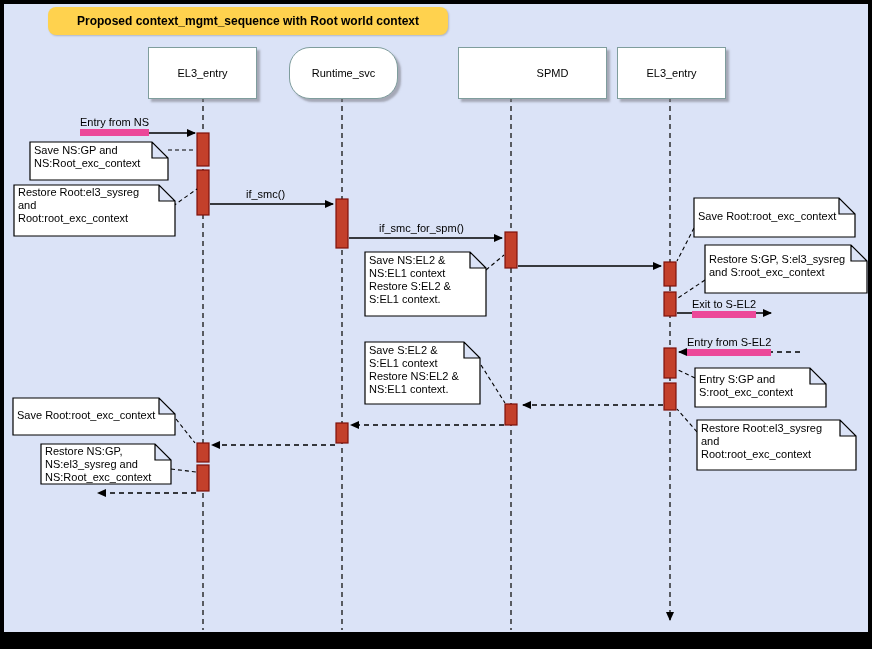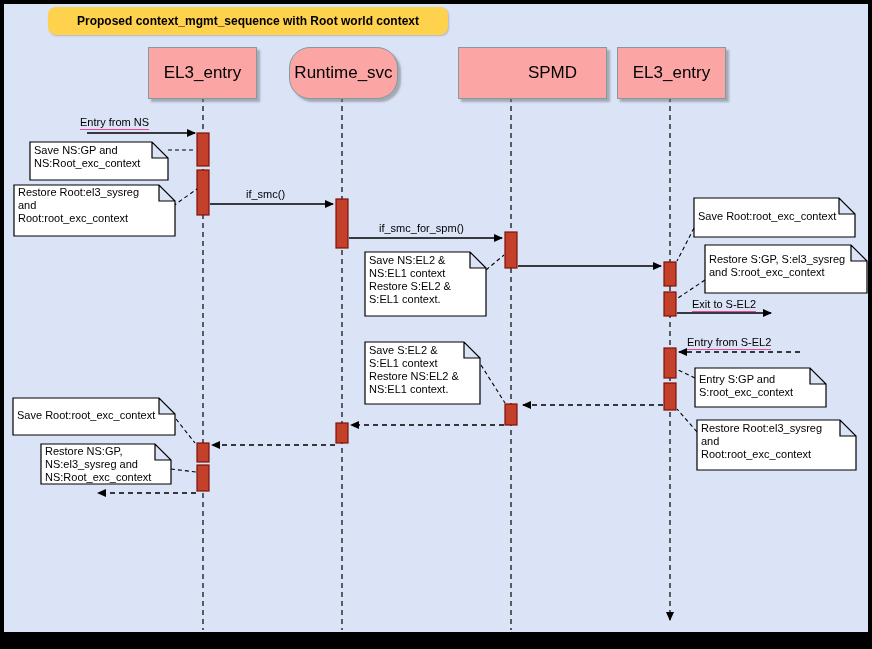--- a/index.html
+++ b/index.html
@@ -17,29 +17,29 @@
 
   .title-banner{
     position:absolute; left:44px; top:3px; width:400px; height:28px;
     background:#ffd24e; border-radius:8px;
     display:flex; align-items:center; justify-content:center;
     font-size:12px; font-weight:bold; color:#000;
     box-shadow:1px 1px 2px rgba(0,0,0,0.2);
   }
   .head-box{
     position:absolute; width:107px; height:50px;
-    background:#fca5a5; border:1px solid #7f9d9d;
+    background:#ffffff; border:1px solid #7f9d9d;
     box-shadow:3px 3px 2px rgba(120,120,130,0.55);
     display:flex; align-items:center; justify-content:center;
-    font-size:17px; color:#000;
+    font-size:11px; color:#000;
   }
   .msg-label{
     position:absolute; font-size:11px; color:#000; white-space:nowrap;
   }
-  .msg-label.underlined{border-bottom:1px solid #ec4899; padding-bottom:1px;}
+  .msg-label.underlined{border-bottom:7px solid #ec4899; padding-bottom:1px;}
   .note-text{
     position:absolute; font-size:11px; line-height:13px; color:#000;
     white-space:pre-line;
   }
 </style>
 </head>
 <body>
 
 <div id="stage">
   <div id="canvas">

